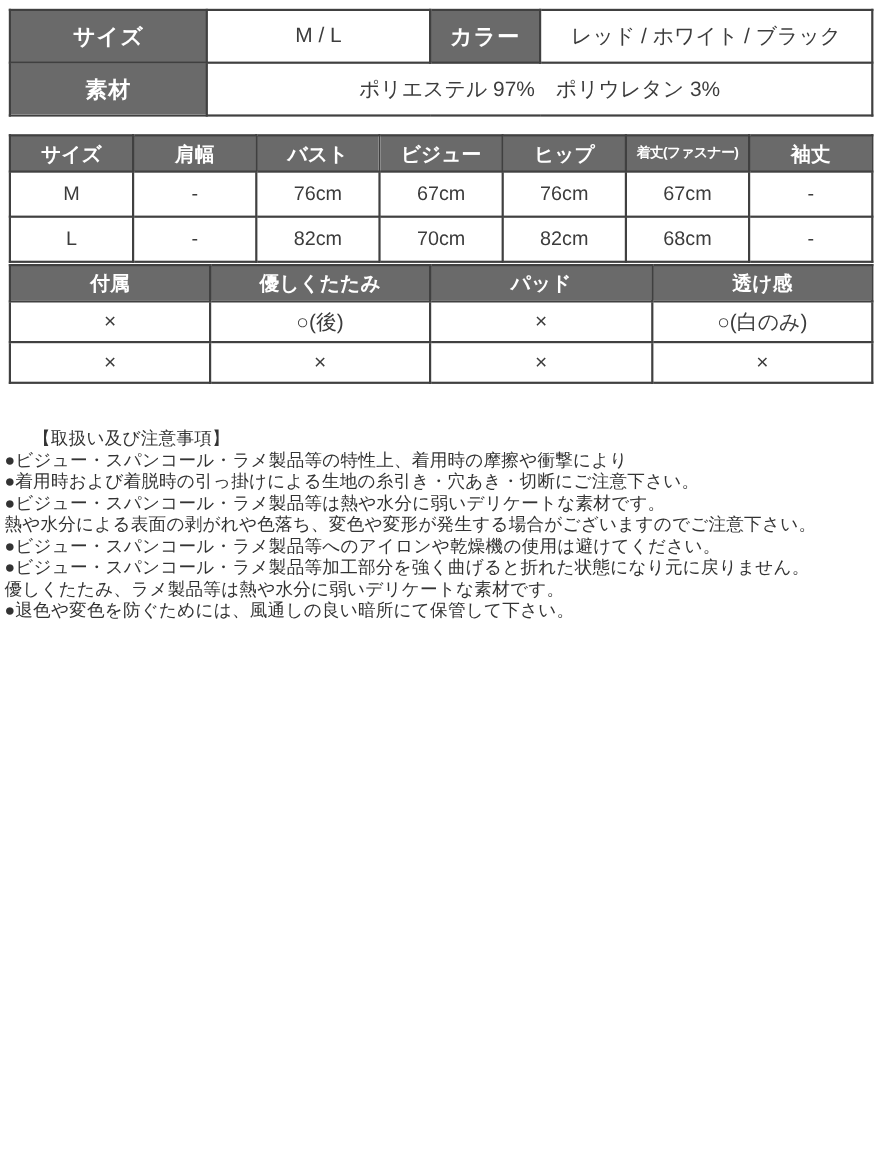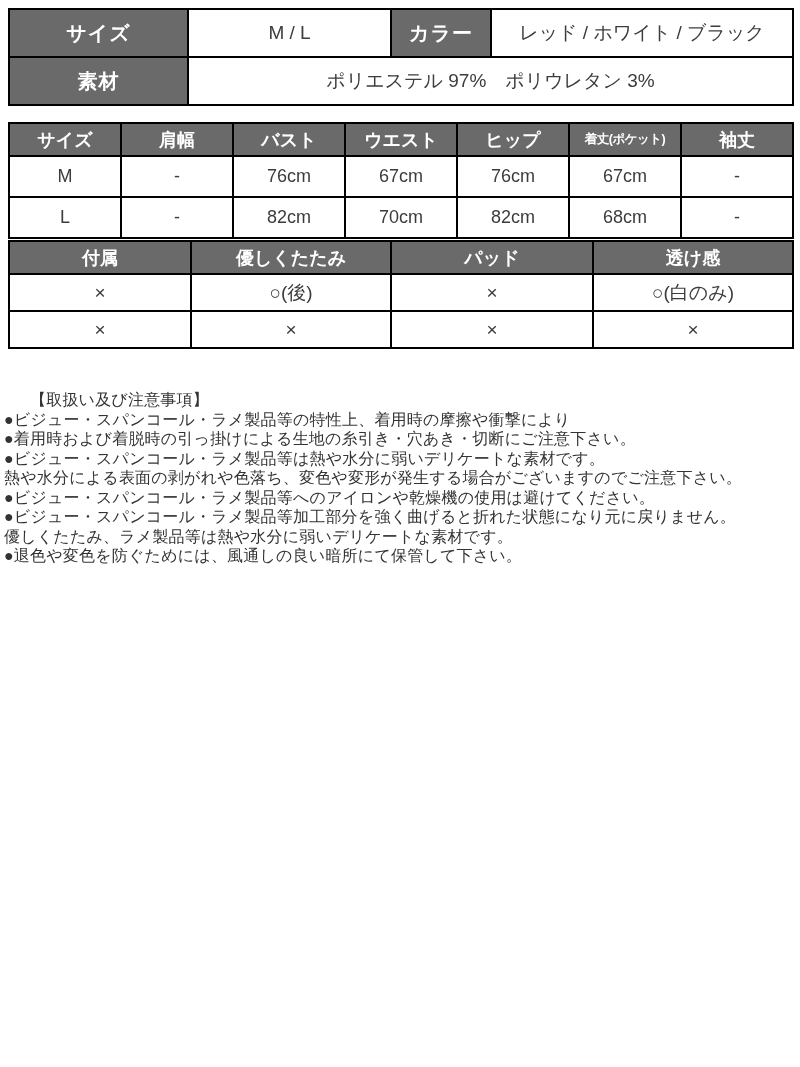--- a/index.html
+++ b/index.html
@@ -12,21 +12,21 @@
   .sheet { padding-top: 8px; }
 
   table {
     border-collapse: collapse;
     table-layout: fixed;
     margin-left: 8px;
     width: 784px;
     background: #ffffff;
   }
   th, td {
-    border: 2px solid #000000;
+    border: 2px solid #404040;
     text-align: center;
     vertical-align: middle;
     overflow: hidden;
     white-space: nowrap;
     padding: 0;
   }
   th { background: #6a6a6a; color: #ffffff; font-weight: bold; }
   td { color: #3c3c3c; border-radius: 14px; }
 
   
@@ -95,23 +95,23 @@
         <col style="width:112px">
       <col style="width:112px">
         <col style="width:112px">
         <col style="width:112px">
     </colgroup>
     <tbody>
         <tr class="hrow">
       <th>サイズ</th>
       <th>肩幅</th>
       <th>バスト</th>
-      <th>ウエスト</th>
+      <th>ビジュー</th>
       <th>ヒップ</th>
-      <th class="small">着丈(ポケット)</th>
+      <th class="small">着丈(ファスナー)</th>
       <th>袖丈</th>
     </tr>
     <tr class="drow">
       <td>M</td>
       <td>-</td>
       <td>76cm</td>
       <td>67cm</td>
       <td>76cm</td>
       <td>67cm</td>
       <td>-</td>

